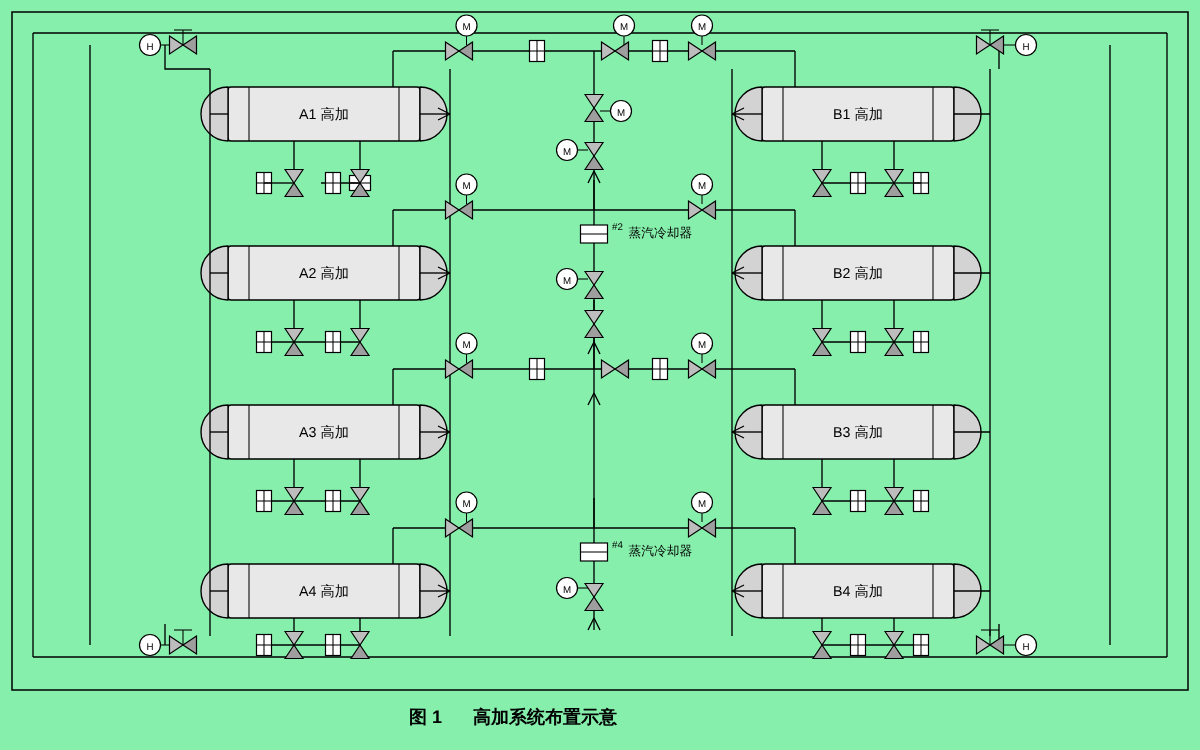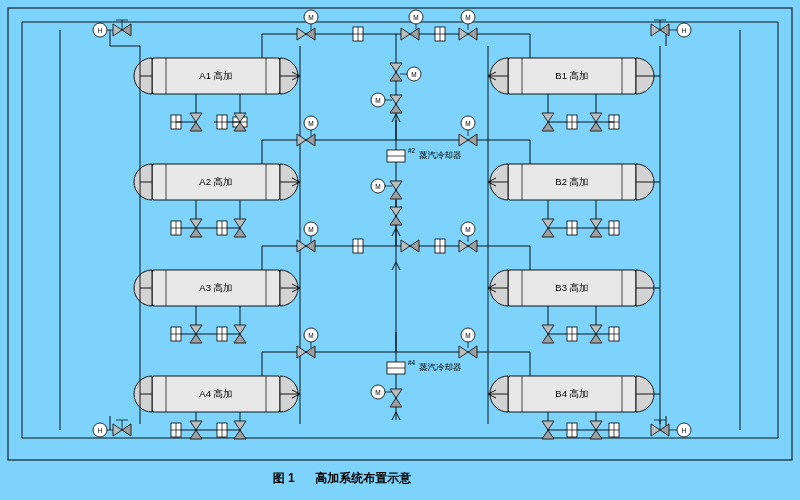--- a/index.html
+++ b/index.html
@@ -1,17 +1,17 @@
 <!DOCTYPE html>
 <html><head>
 <meta charset="utf-8">
 <style>
   html,body{margin:0;padding:0;background:#fff;}
   body{font-family:"Liberation Sans",sans-serif;}
-  #stage{position:relative;width:800px;height:500px;background:#7dd3fc;overflow:hidden;}
+  #stage{position:relative;width:800px;height:500px;background:#86efac;overflow:hidden;}
   #diagram{position:absolute;left:0;top:0;width:800px;height:500px;}
   .cap{position:absolute;left:0;width:684px;text-align:center;font-size:12px;color:#000;}
   .vessel-label{font-size:9.5px;fill:#000;font-family:"Liberation Sans",sans-serif;}
   .small-label{font-size:8.5px;fill:#000;font-family:"Liberation Sans",sans-serif;}
   .tiny{font-size:6.5px;fill:#000;font-family:"Liberation Sans",sans-serif;}
   .ln{stroke:#000;stroke-width:0.9;fill:none;}
   .ln-thin{stroke:#000;stroke-width:0.7;fill:none;}
   .frame{stroke:#000;stroke-width:1;fill:none;}
   .vbody{fill:#e8e8e8;stroke:#000;stroke-width:0.9;}
   .vhead{fill:#d3d3d3;stroke:#000;stroke-width:0.9;}

